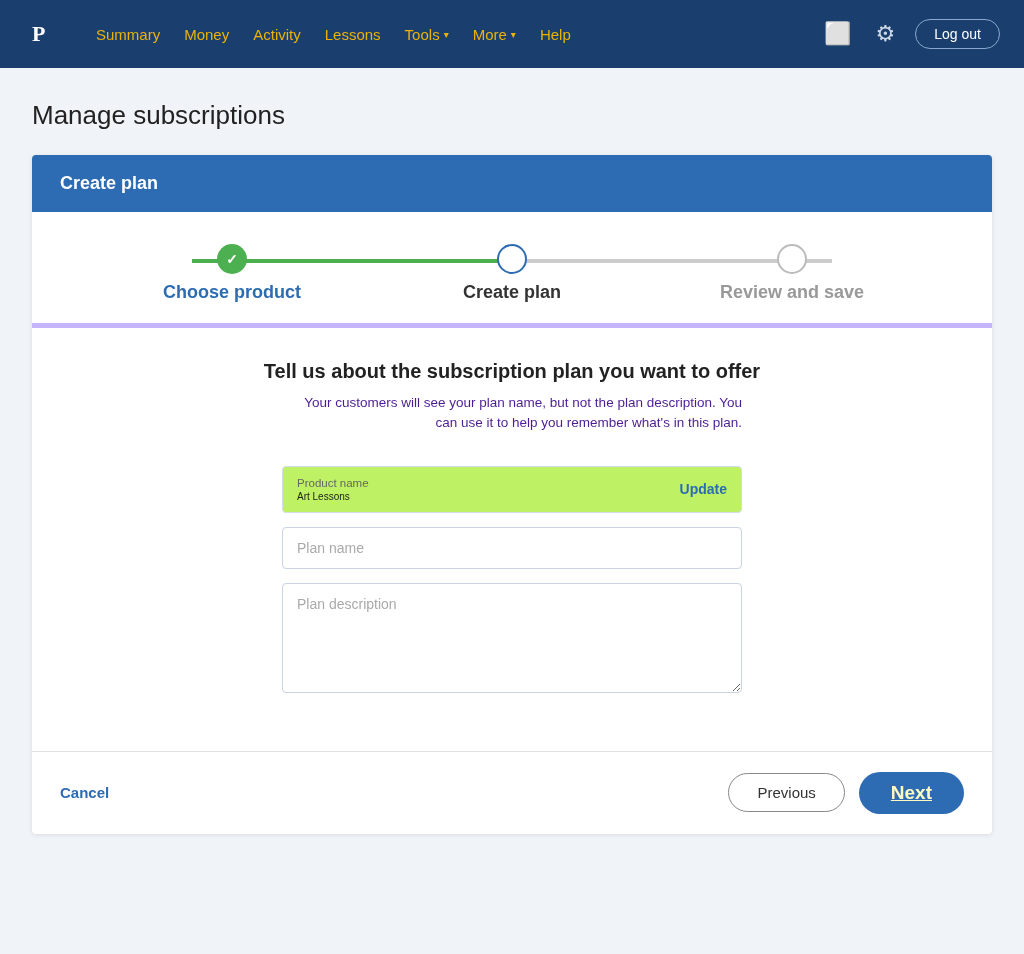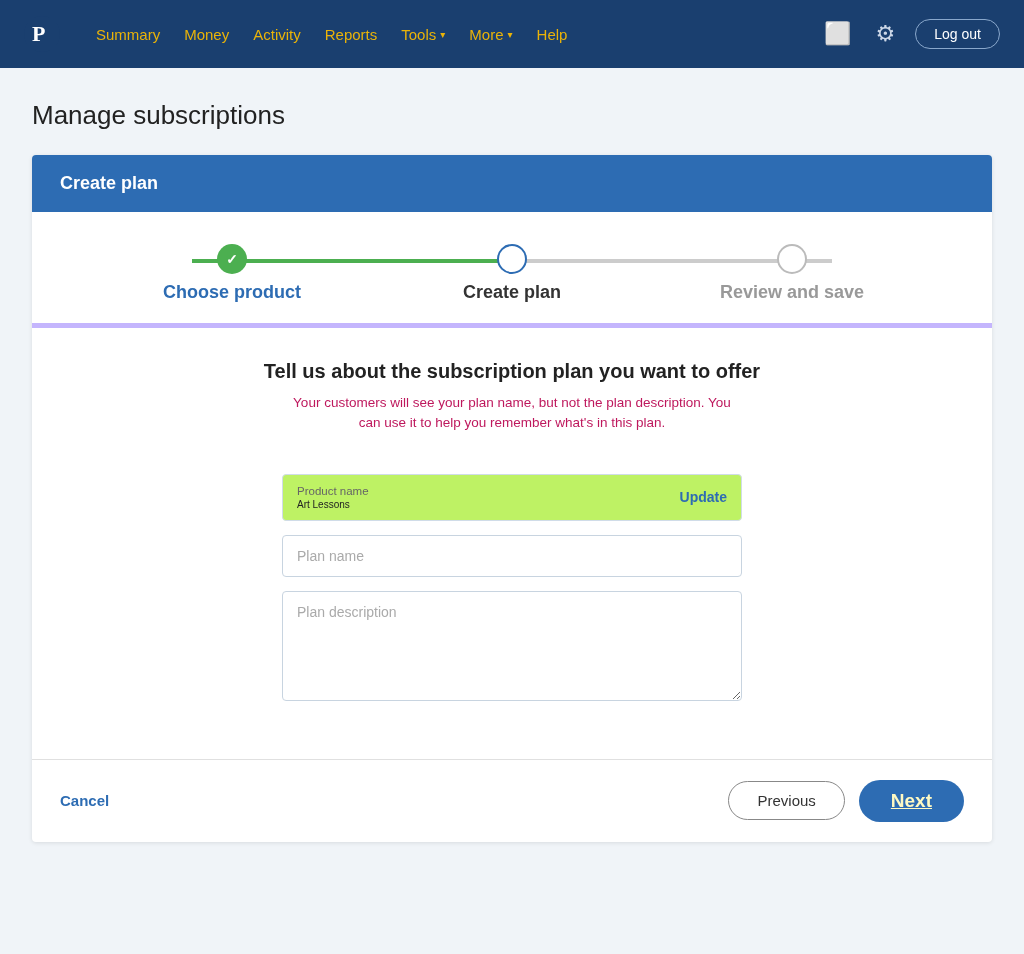--- a/index.html
+++ b/index.html
@@ -171,24 +171,24 @@
     }
     .form-title {
       font-size: 20px;
       font-weight: 700;
       color: #222;
       text-align: center;
       margin-bottom: 10px;
     }
     .form-subtitle {
       font-size: 13.5px;
-      color: #be185d;
-      text-align: center;
+      color: #4c1d95;
+      text-align: right;
       max-width: 460px;
-      margin: 0 auto 40px auto;
+      margin: 0 auto 32px auto;
       line-height: 1.5;
     }
     .form-fields {
       max-width: 460px;
       margin: 0 auto;
     }
     .product-row {
       display: flex;
       align-items: flex-start;
       justify-content: space-between;
@@ -288,21 +288,21 @@
   <div class="header-logo">
     <svg viewBox="0 0 36 36" fill="none" xmlns="http://www.w3.org/2000/svg">
       <circle cx="18" cy="18" r="18" fill="#1a3f6f"></circle>
       <text x="8" y="25" font-size="22" font-weight="bold" fill="#fff" font-family="serif">P</text>
     </svg>
   </div>
   <nav class="nav-links">
     <a class="nav-link">Summary</a>
     <a class="nav-link">Money</a>
     <a class="nav-link">Activity</a>
-    <a class="nav-link">Reports</a>
+    <a class="nav-link">Lessons</a>
     <a class="nav-link">
       <span>Tools</span>
       <span class="nav-chevron">▾</span>
     </a>
     <a class="nav-link">
       <span>More</span>
       <span class="nav-chevron">▾</span>
     </a>
     <a class="nav-link">Help</a>
   </nav>

